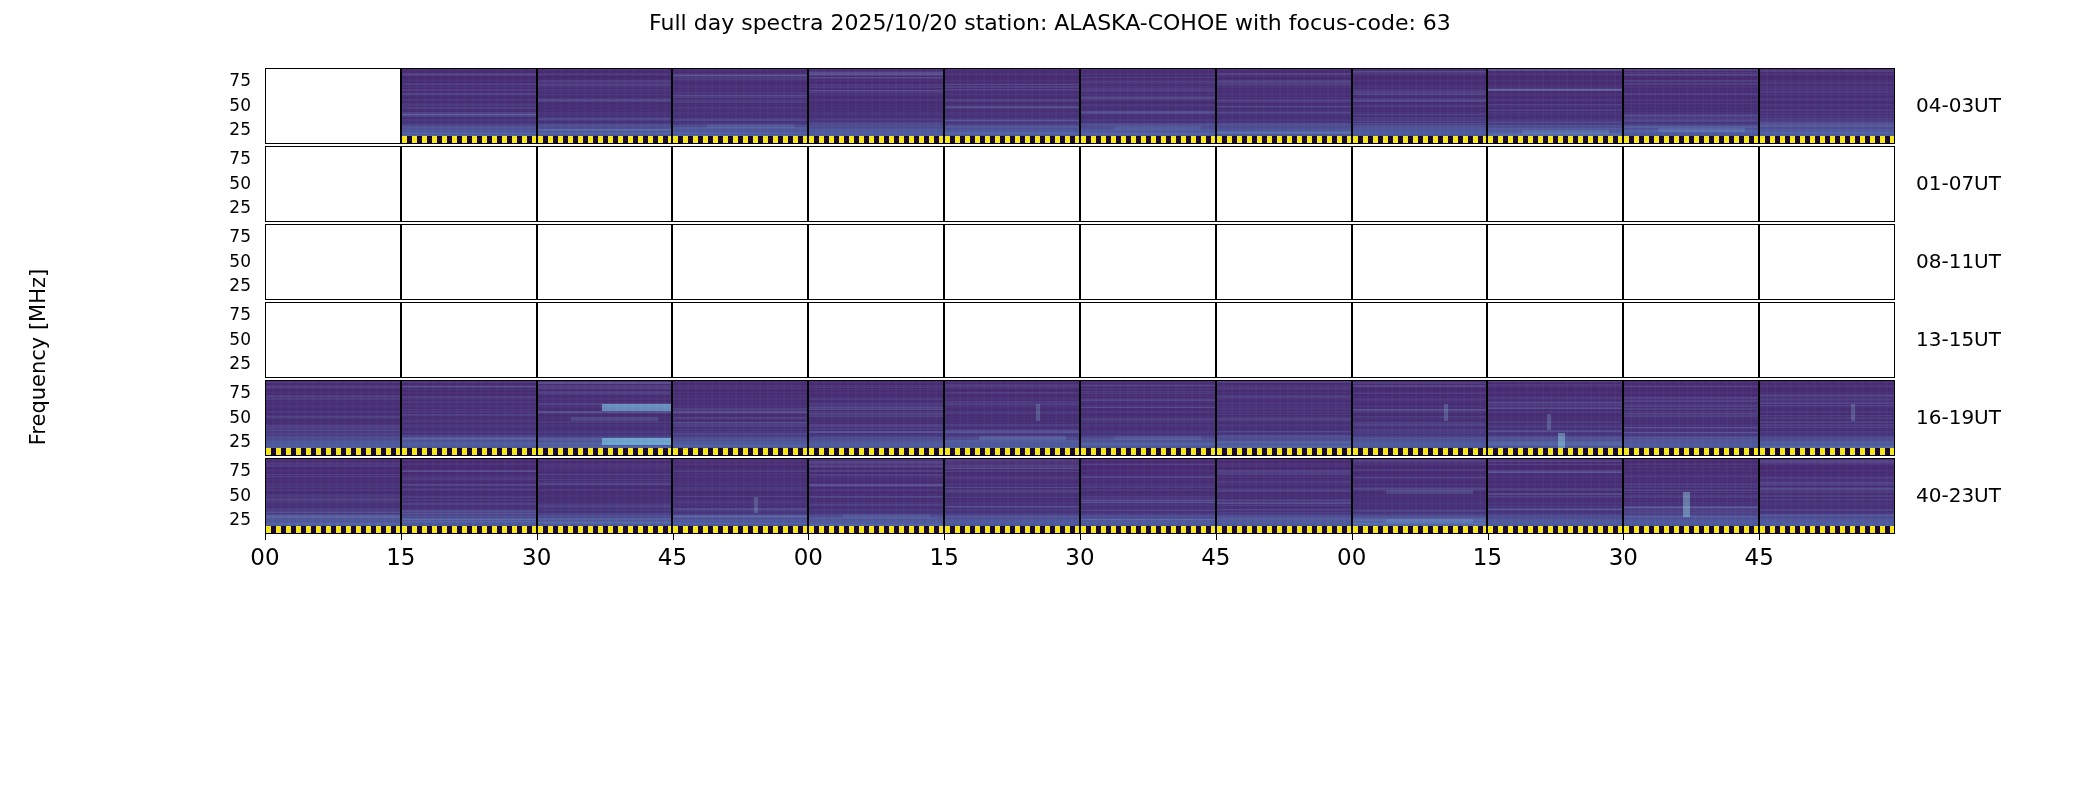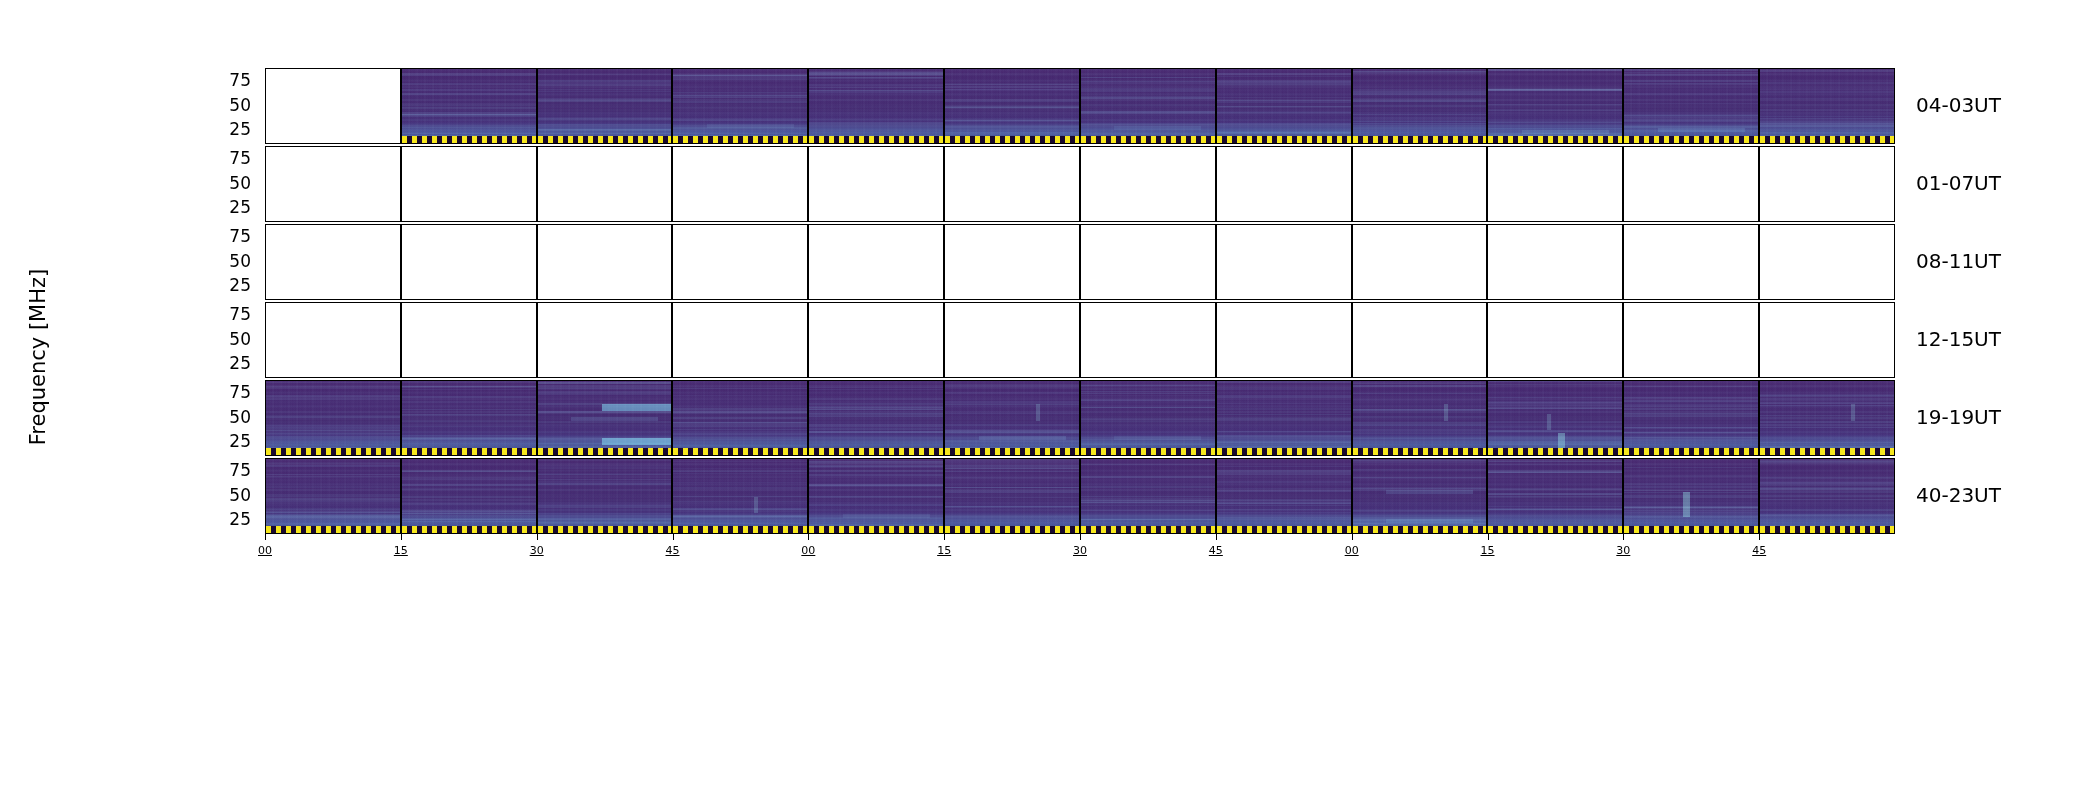--- a/index.html
+++ b/index.html
@@ -197,23 +197,22 @@
     height: 6px;
     width: 0;
     border-left: 1.6px solid #000000;
   }
   .xticklabel {
     position: absolute;
     top: 10px;
     width: 40px;
     margin-left: -20px;
     text-align: center;
-    font-size: 11px;
+    font-size: 23px;
     color: #000000;
-    text-decoration: underline;
   }
 
   .rowlabel {
     position: absolute;
     left: 1916px;
     font-size: 20px;
     color: #000000;
     white-space: nowrap;
   }
 
@@ -222,20 +221,21 @@
     left: 265px;
     width: 1630px;
     height: 40px;
   }
 </style>
 </head>
 <body>
 
 <div id="figure">
 
+  <div id="title">Full day spectra 2025/10/20 station: ALASKA-COHOE with focus-code: 63</div>
 
   <div id="ylabel">Frequency [MHz]</div>
 
   <div id="rows-container">
       <div class="row" style="top: 68px; height: 76px;">
         <div class="row-plots">
           <div class="panel">
             <div class="ytick inner" style="top: 15.5844%;"></div>
             <div class="ytick inner" style="top: 48.0519%;"></div>
             <div class="ytick inner" style="top: 80.5195%;"></div>
@@ -1484,16 +1484,16 @@
       <div class="xticklabel" style="left: 1222.5px;">15</div>
       <div class="xtick" style="left: 1358.33px;"></div>
       <div class="xticklabel" style="left: 1358.33px;">30</div>
       <div class="xtick" style="left: 1494.17px;"></div>
       <div class="xticklabel" style="left: 1494.17px;">45</div>
     </div>
 
 <div class="rowlabel" style="top: 93px;">04-03UT</div>
     <div class="rowlabel" style="top: 171px;">01-07UT</div>
     <div class="rowlabel" style="top: 249px;">08-11UT</div>
-    <div class="rowlabel" style="top: 327px;">12-15UT</div>
-    <div class="rowlabel" style="top: 405px;">19-19UT</div>
+    <div class="rowlabel" style="top: 327px;">13-15UT</div>
+    <div class="rowlabel" style="top: 405px;">16-19UT</div>
     <div class="rowlabel" style="top: 483px;">40-23UT</div>
   </div>
 
 </body></html>

